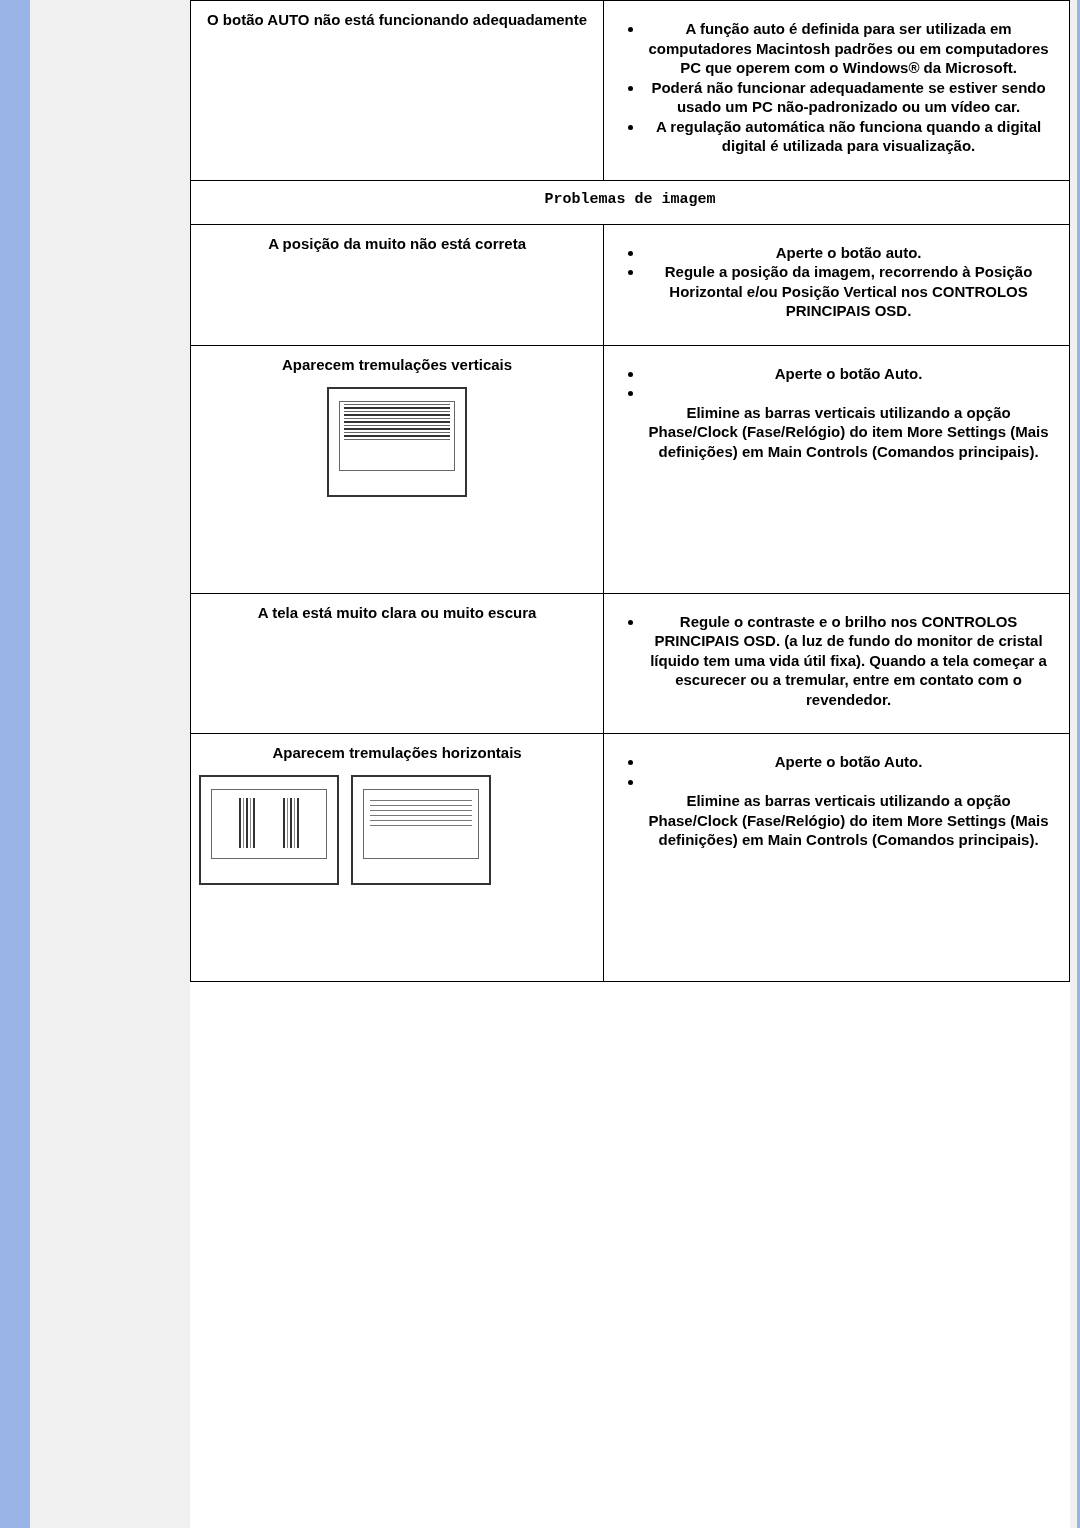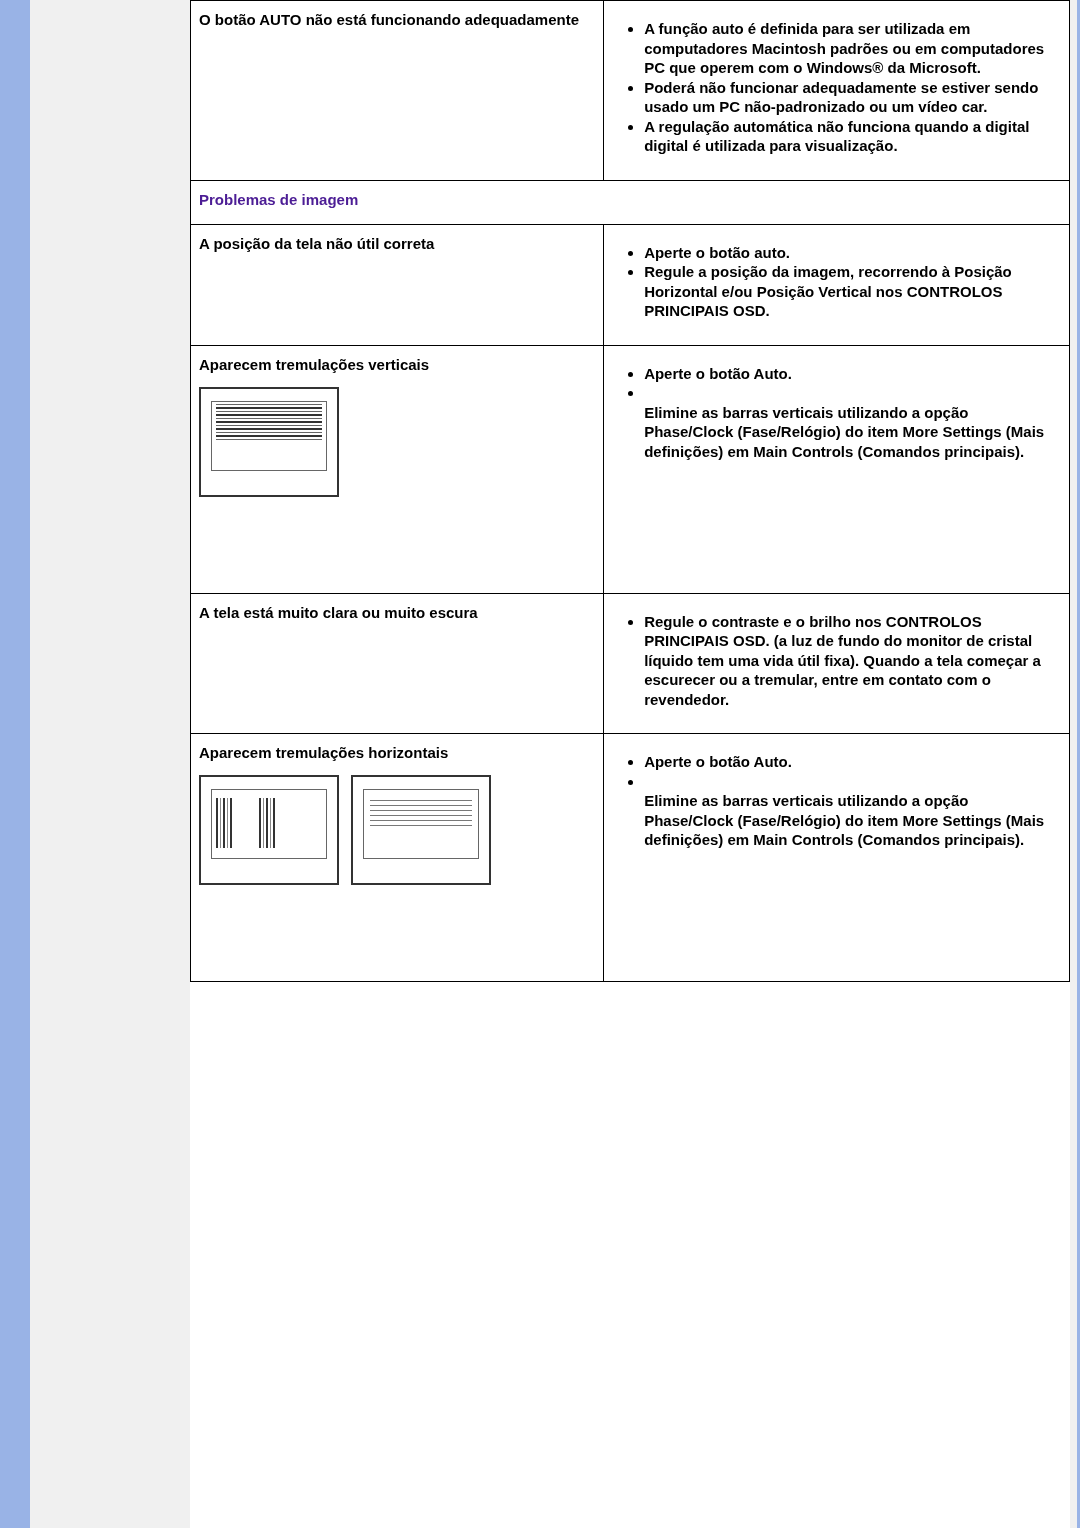--- a/index.html
+++ b/index.html
@@ -9,20 +9,21 @@
     font-family: Arial, Helvetica, sans-serif;
     font-size: 15px;
     color: #000;
   }
   .outer {
     background: #99b3e6;
     padding: 0;
     width: 1080px;
     min-height: 1528px;
     position: relative;
+    text-align: center;
   }
   .page {
     background: #f0f0f0;
     position: absolute;
     left: 30px;
     top: 0;
     right: 0;
     bottom: 0;
   }
   .content {
@@ -54,21 +55,22 @@
   table.tbl td.left {
     width: 47%;
     font-weight: bold;
   }
   table.tbl td.right {
     width: 53%;
     font-weight: bold;
   }
   table.tbl td.header {
     font-weight: bold;
-    color: #4c1d95;
+    color: #000000;
+    font-family: Liberation Mono, monospace;
   }
   ul {
     margin: 8px;
     padding-left: 24px;
   }
   ul li {
     margin-bottom: 0;
     line-height: 1.3;
   }
   .monitor-wrap {
@@ -135,21 +137,21 @@
             </ul>
           </td>
         </tr>
         <tr>
           <td class="header" colspan="2">
             <span>Problemas de imagem</span>
           </td>
         </tr>
         <tr>
           <td class="left left-middle">
-            <span>A posição da tela não útil correta</span>
+            <span>A posição da muito não está correta</span>
           </td>
           <td class="right">
             <ul>
               <li>Aperte o botão auto.</li>
               <li>Regule a posição da imagem, recorrendo à Posição Horizontal e/ou Posição Vertical nos CONTROLOS PRINCIPAIS OSD.</li>
             </ul>
           </td>
         </tr>
         <tr>
           <td class="left">

